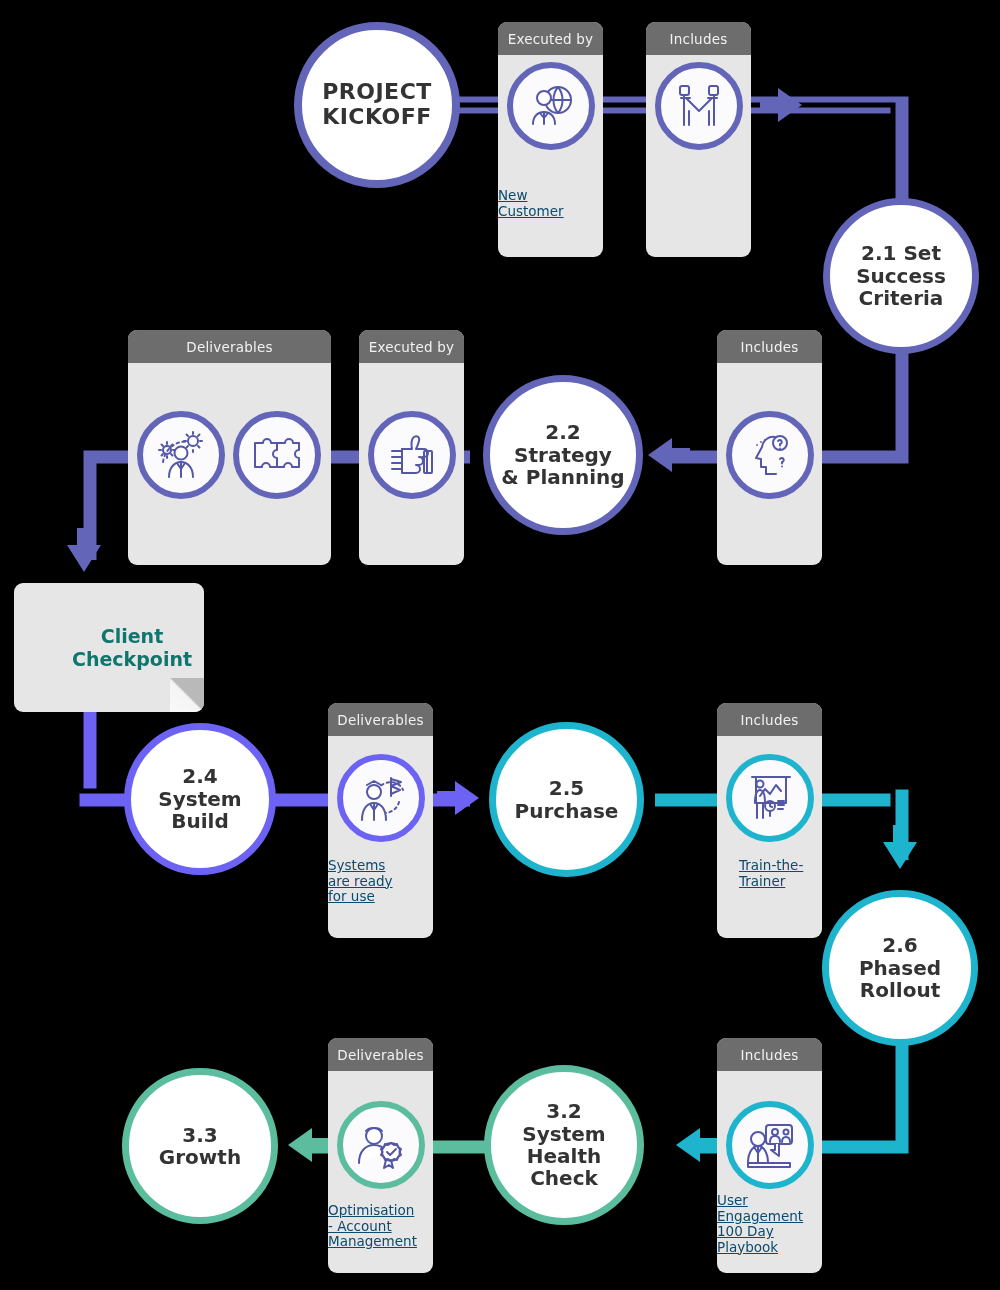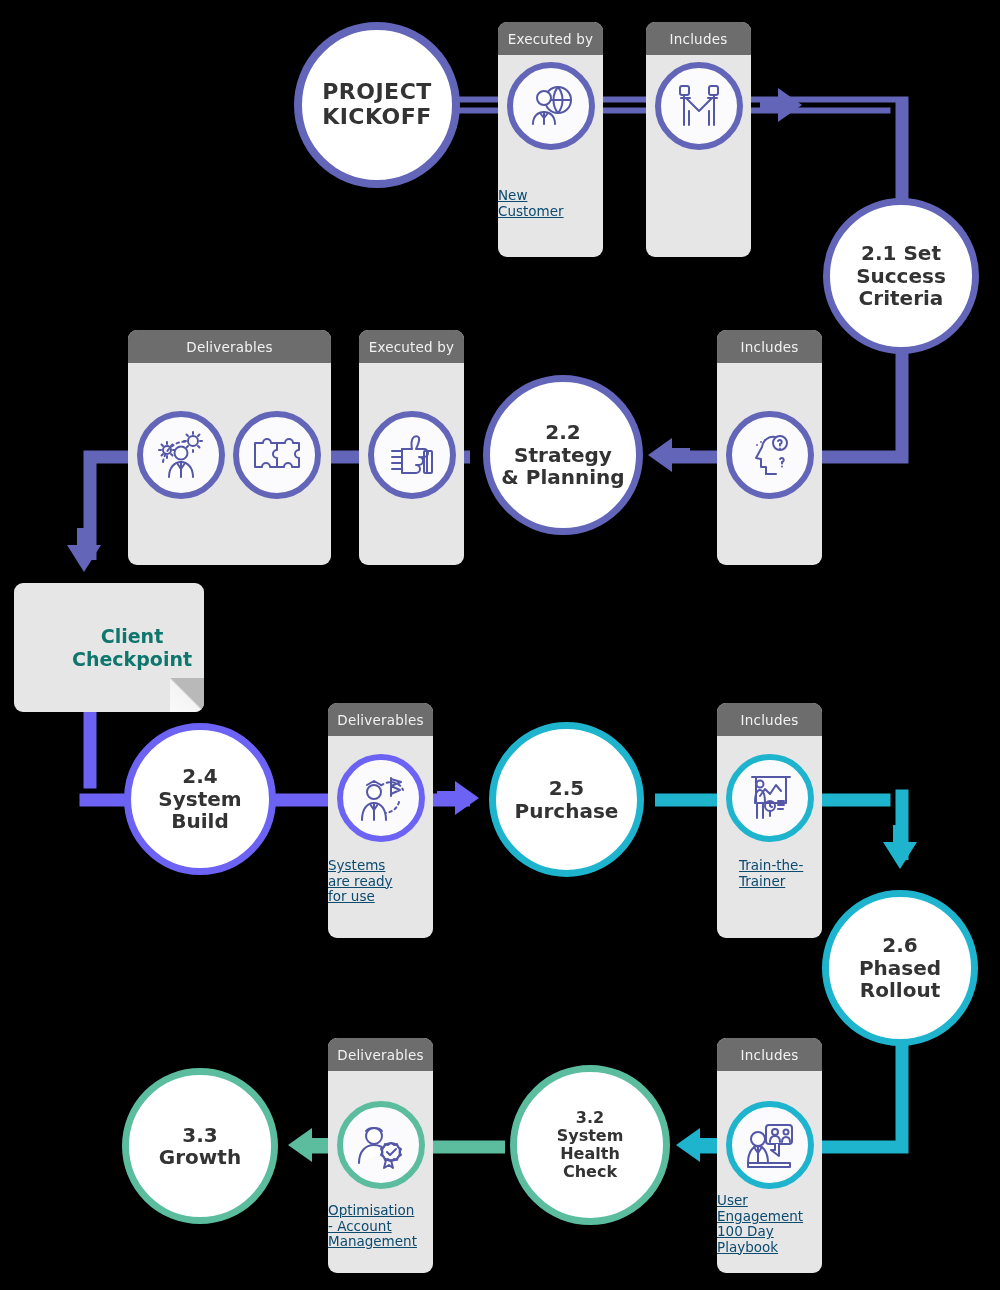--- a/index.html
+++ b/index.html
@@ -308,21 +308,21 @@
   </div>
 
   <div class="node" style="left:822px;top:890px;width:156px;height:156px;border:7px solid #1FB4CE;font-size:20px;">
     <div>
       <span>2.6</span>
       <span>Phased</span>
       <span>Rollout</span>
     </div>
   </div>
 
-  <div class="node" style="left:510px;top:1065px;width:160px;height:160px;border:7px solid #5BBD9E;font-size:16px;">
+  <div class="node" style="left:484px;top:1065px;width:160px;height:160px;border:7px solid #5BBD9E;font-size:20px;">
     <div>
       <span>3.2</span>
       <span>System</span>
       <span>Health</span>
       <span>Check</span>
     </div>
   </div>
 
   <div class="node" style="left:122px;top:1068px;width:156px;height:156px;border:7px solid #5BBD9E;font-size:20px;">
     <div>

